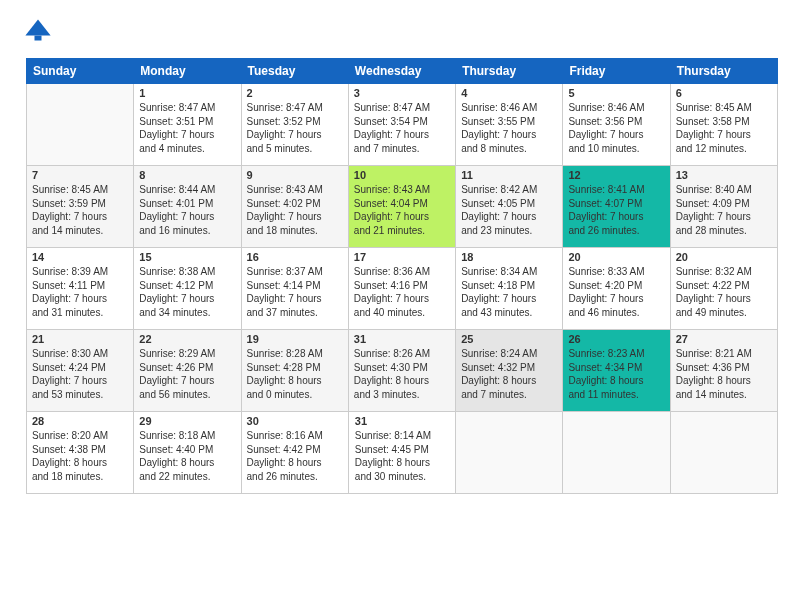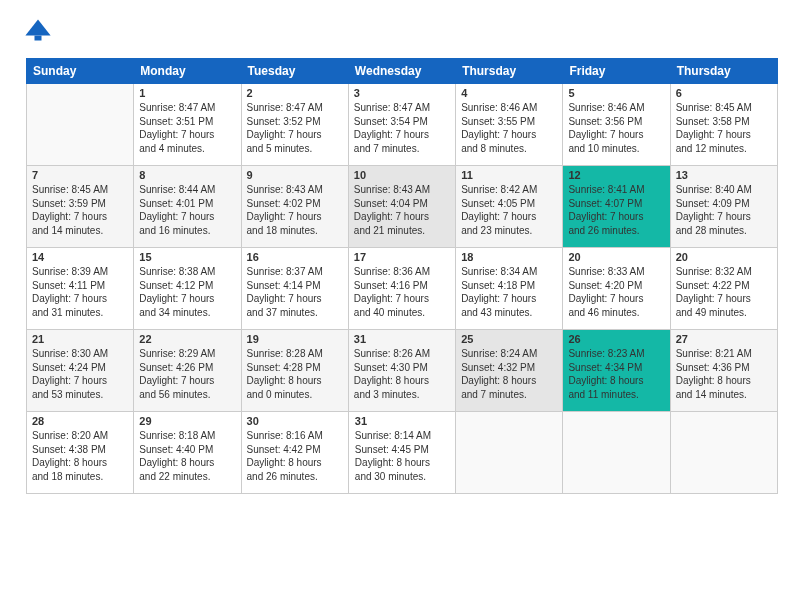--- a/index.html
+++ b/index.html
@@ -167,21 +167,21 @@
             <div class="day-info">Sunrise: 8:45 AM<br>Sunset: 3:59 PM<br>Daylight: 7 hours<br>and 14 minutes.</div>
           </td>
           <td style="background: rgb(245, 245, 245);">
             <span class="day-num">8</span>
             <div class="day-info">Sunrise: 8:44 AM<br>Sunset: 4:01 PM<br>Daylight: 7 hours<br>and 16 minutes.</div>
           </td>
           <td style="background: rgb(245, 245, 245);">
             <span class="day-num">9</span>
             <div class="day-info">Sunrise: 8:43 AM<br>Sunset: 4:02 PM<br>Daylight: 7 hours<br>and 18 minutes.</div>
           </td>
-          <td style="background: #e5e5e5;">
+          <td style="background: #bef264;">
             <span class="day-num">10</span>
             <div class="day-info">Sunrise: 8:43 AM<br>Sunset: 4:04 PM<br>Daylight: 7 hours<br>and 21 minutes.</div>
           </td>
           <td style="background: rgb(245, 245, 245);">
             <span class="day-num">11</span>
             <div class="day-info">Sunrise: 8:42 AM<br>Sunset: 4:05 PM<br>Daylight: 7 hours<br>and 23 minutes.</div>
           </td>
           <td style="background: #14b8a6;">
             <span class="day-num">12</span>
             <div class="day-info">Sunrise: 8:41 AM<br>Sunset: 4:07 PM<br>Daylight: 7 hours<br>and 26 minutes.</div>

